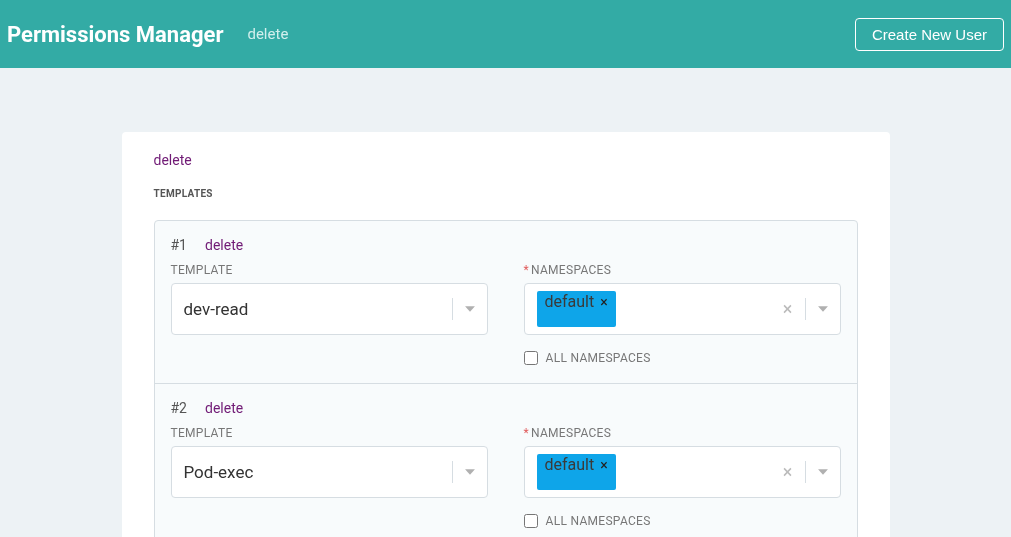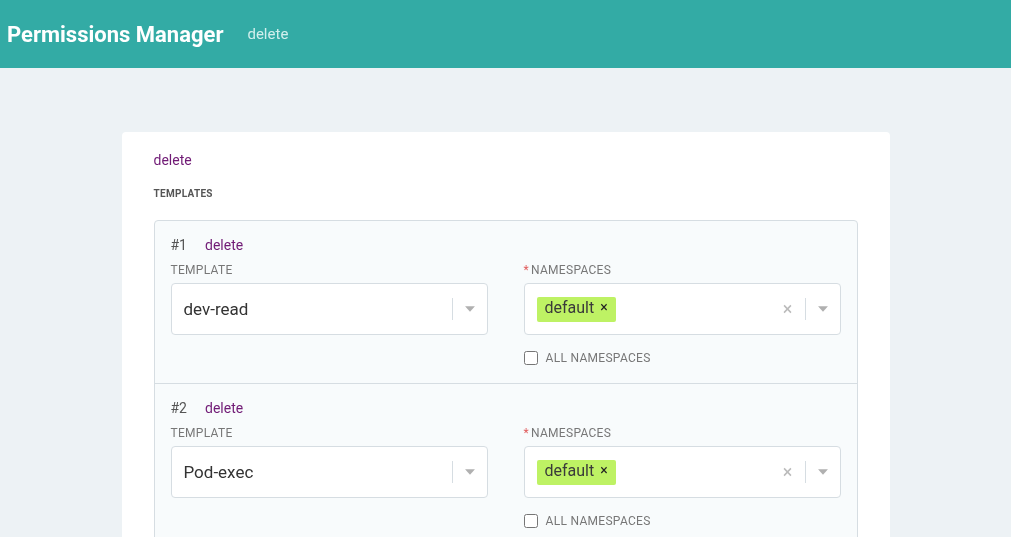--- a/index.html
+++ b/index.html
@@ -126,23 +126,23 @@
     .select-value {
       flex: 1;
       padding: 0 12px;
       font-size: 17px;
       color: #333;
       display: flex;
       align-items: center;
       gap: 6px;
     }
     .tag {
-      background: #bef264;
+      background: #0ea5e9;
       border-radius: 2px;
-      padding: 1px 2px 5px 8px;
+      padding: 1px 2px 16px 8px;
       font-size: 16px;
       color: #3a3a3a;
       display: inline-flex;
       align-items: center;
     }
     .tag-x {
       font-size: 14px;
       color: #222;
       cursor: pointer;
       padding: 0 6px;
@@ -190,20 +190,21 @@
       text-transform: uppercase;
     }
   </style>
 </head>
 <body>
 
 <div class="header">
   <a class="header-title">Permissions Manager</a>
   <a class="header-nav">delete</a>
   <div class="header-spacer"></div>
+  <button class="create-btn">Create New User</button>
 </div>
 
 <div class="main">
   <div class="card">
 
     <div class="user-title-row">
       <span class="delete-link">delete</span>
     </div>
 
     <div class="templates-heading">Templates</div>

